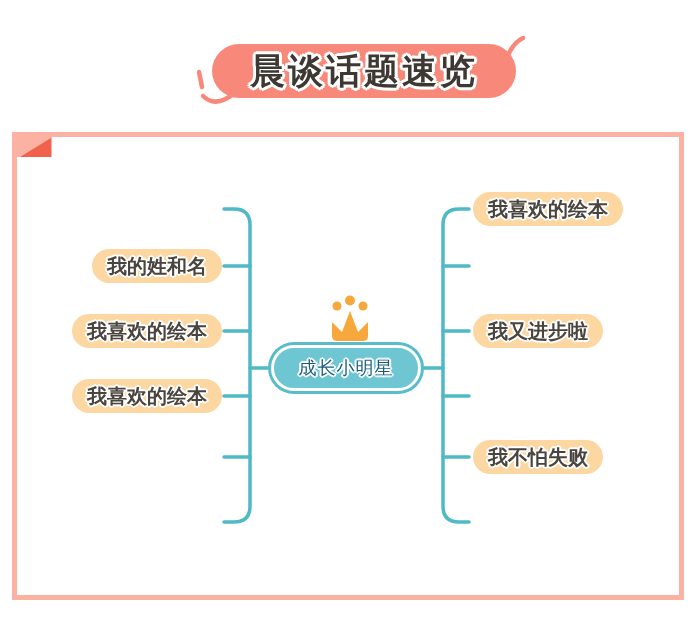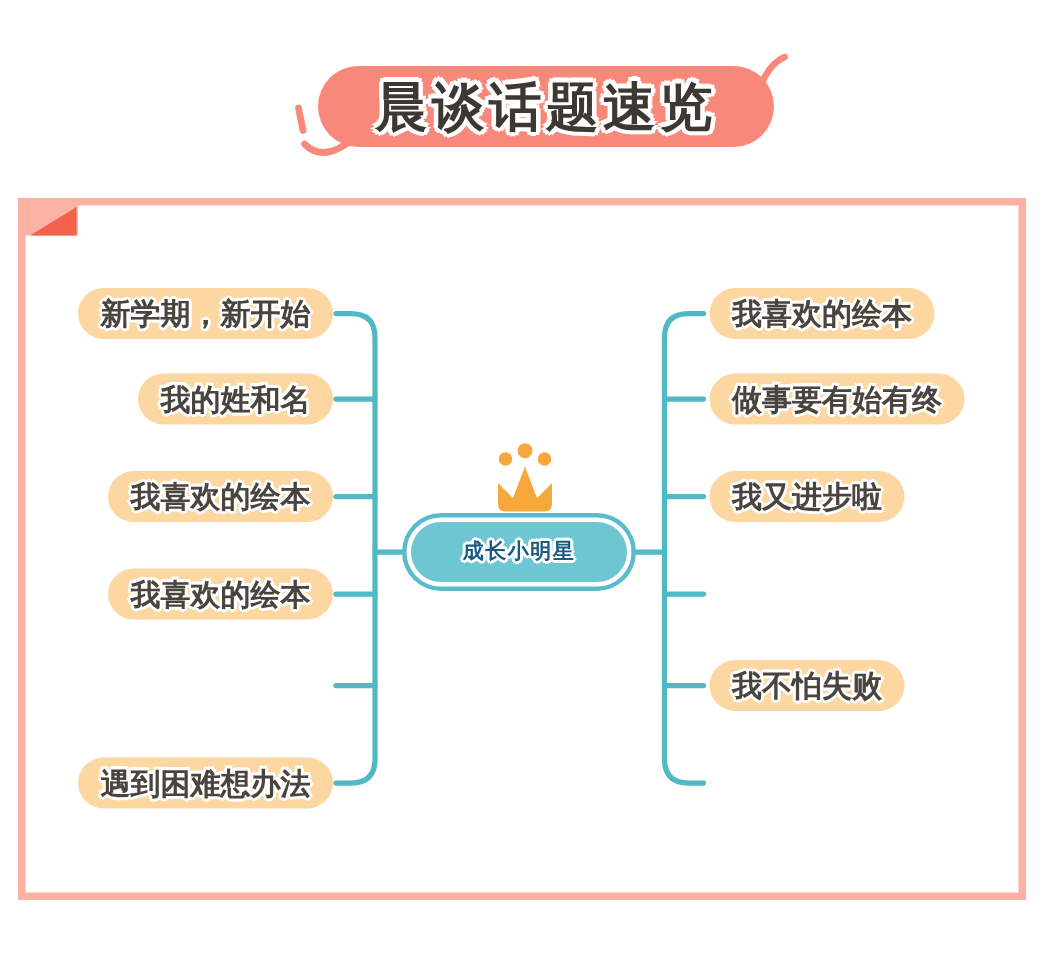--- a/index.html
+++ b/index.html
@@ -49,21 +49,21 @@
   .node.right{ left:473px; }
   
   .center-pill{
     position:absolute; left:271px; top:345px; width:150px; height:46px;
     box-sizing:border-box; background:var(--center-pill);
     border:3px solid #fff; border-radius:23px;
     box-shadow:0 0 0 3px var(--center-ring);
     display:flex; align-items:center; justify-content:center;
   }
   .center-text{
-    font-size:14px; font-weight:bold; letter-spacing:1px;
+    font-size:18px; font-weight:normal; letter-spacing:1px;
     color:var(--center-text); white-space:nowrap;
   }
   .crown{ position:absolute; left:320px; top:295px; width:60px; height:50px; }
 </style>
 </head>
 <body>
 
 <div class="stage">
 
   <svg class="deco" viewBox="0 0 700 130">
@@ -92,28 +92,25 @@
     <path d="M224 457 H250"></path>
     <path d="M250 368 H272"></path>
     <path d="M469 209 H459 Q443 209 443 225 V506 Q443 522 459 522 H469"></path>
     <path d="M443 266 H469"></path>
     <path d="M443 331 H469"></path>
     <path d="M443 396 H469"></path>
     <path d="M443 457 H469"></path>
     <path d="M421 368 H443"></path>
   </svg>
 
-  <div class="node left o2" style="top:192px">新学期，新开始</div>
   <div class="node left o2" style="top:249px">我的姓和名</div>
   <div class="node left o2" style="top:314px">我喜欢的绘本</div>
   <div class="node left o2" style="top:379px">我喜欢的绘本</div>
-  <div class="node left o2" style="top:505px">遇到困难想办法</div>
 
   <div class="node right o2" style="top:192px">我喜欢的绘本</div>
-  <div class="node right o2" style="top:249px">做事要有始有终</div>
   <div class="node right o2" style="top:314px">我又进步啦</div>
   <div class="node right o2" style="top:440px">我不怕失败</div>
 
   <svg class="crown" viewBox="0 0 60 50">
     <g fill="var(--crown)">
       <circle cx="17" cy="11" r="4.5"></circle>
       <circle cx="30" cy="5.5" r="5"></circle>
       <circle cx="43" cy="11" r="4.5"></circle>
       <path d="M12 27 L22 37 L30 16 L38 37 L48 27 L48 41 Q48 46 43 46 L17 46 Q12 46 12 41 Z"></path>
     </g>

